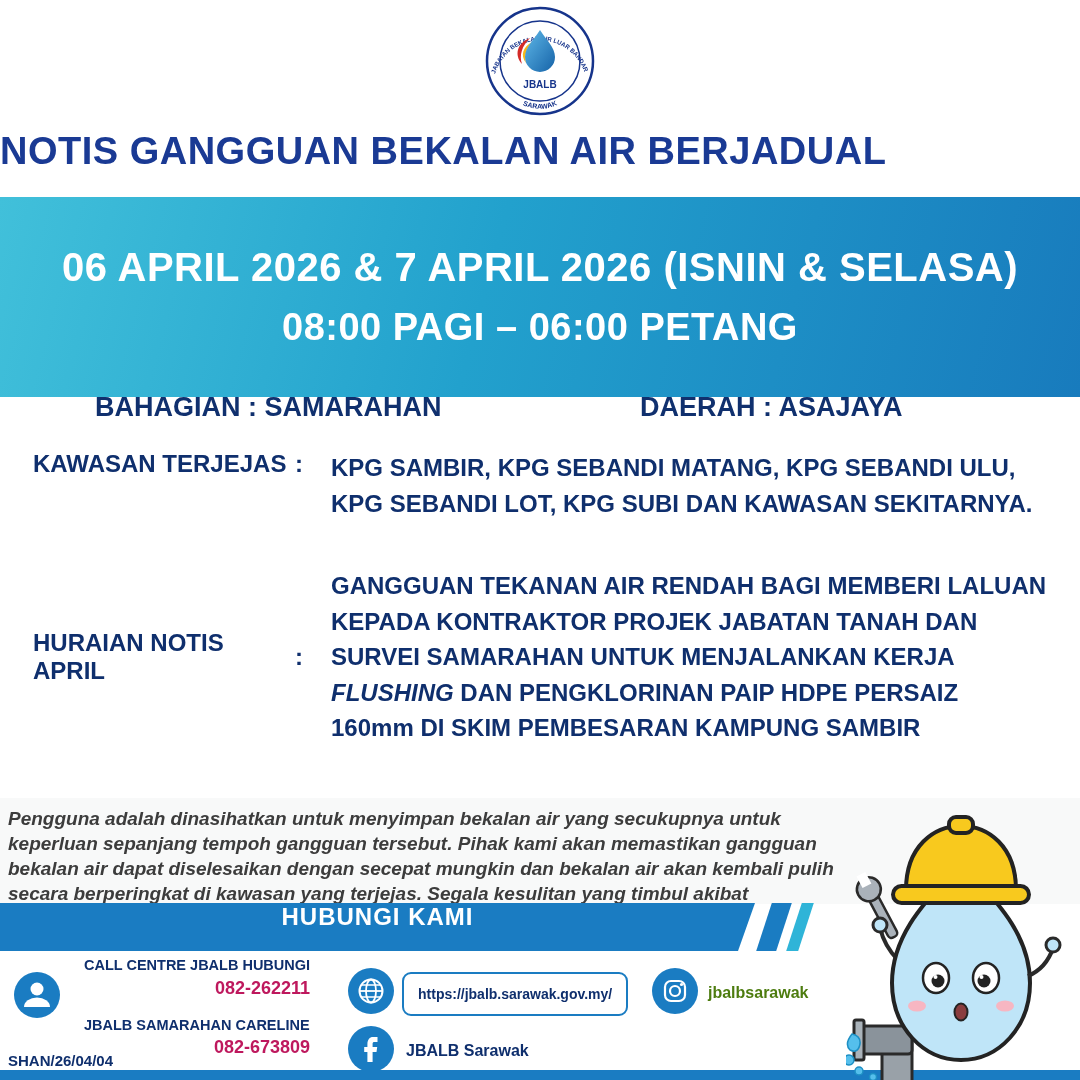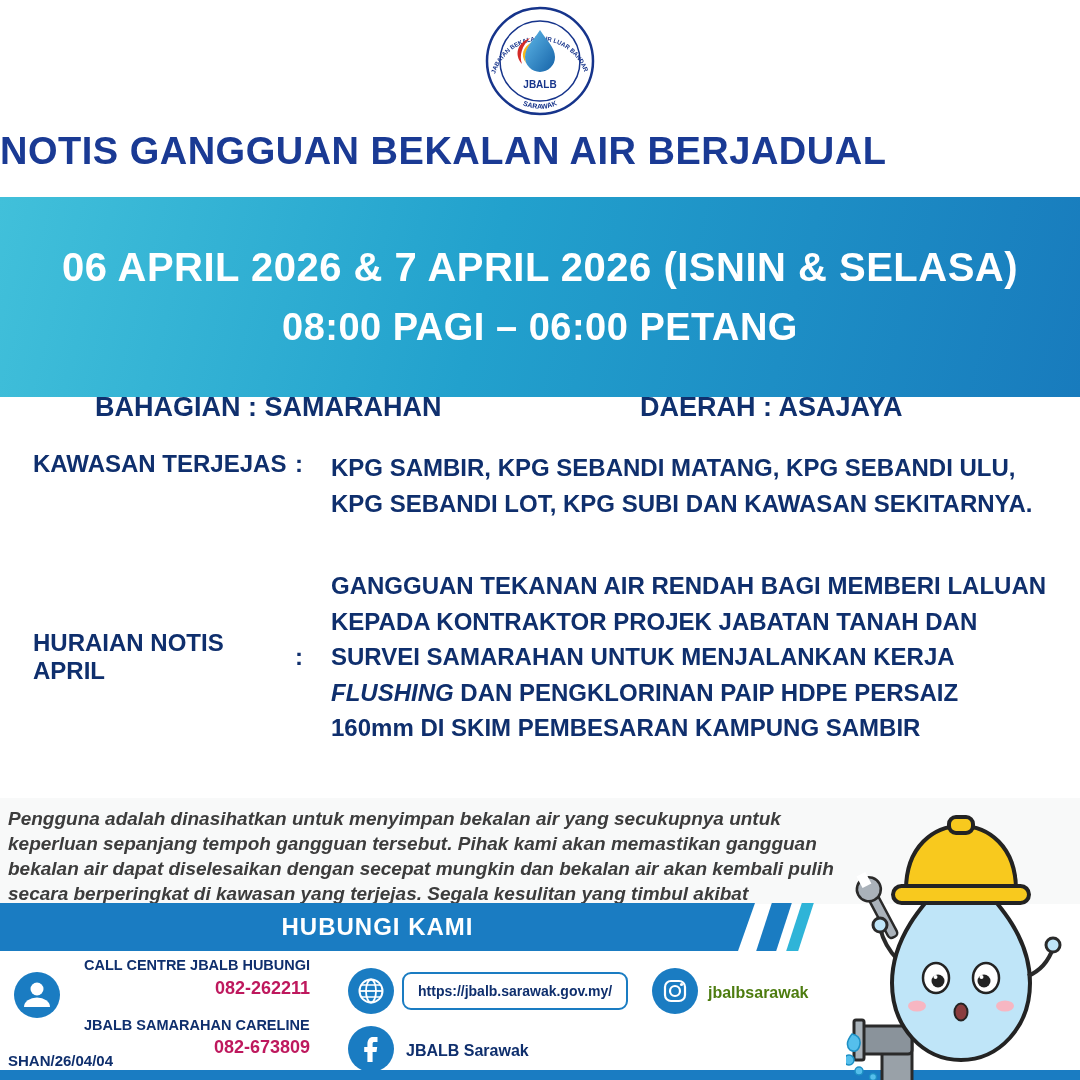--- a/index.html
+++ b/index.html
@@ -28,35 +28,35 @@
   .row-kawasan { top:450px; align-items:flex-start; }
   .row-huraian { top:568px; align-items:center; }
   .it { font-style:italic; }
 
   .advisory-band { top:798px; left:0; width:1080px; height:106px; background:#f8f9f9; }
   .advisory { top:806px; left:8px; width:834px; font-size:19px; font-style:italic;
               font-weight:600; color:#3c3c3c; line-height:1.32; }
 
   .contact-bar { top:903px; left:0; width:755px; height:48px; background:#1a7cc2;
                  clip-path:polygon(0 0,100% 0,calc(100% - 17px) 100%,0 100%);
-                 display:flex; align-items:center; justify-content:center; }
+                 display:flex; justify-content:center; }
   .contact-bar span { color:#fff; font-size:24px; font-weight:bold; letter-spacing:1px; }
   .bar-stripe1 { top:903px; left:764px; width:20px; height:48px; background:#1a7cc2; transform:skewX(-18deg); }
   .bar-stripe2 { top:903px; left:794px; width:12px; height:48px; background:#2fb4d8; transform:skewX(-18deg); }
 
   .icon-circle { width:46px; height:46px; border-radius:50%; background:#1a7cc2;
                  display:flex; align-items:center; justify-content:center; }
 
   .c-left-icon { top:972px; left:14px; }
   .c-left-text { top:956px; left:84px; display:flex; flex-direction:column; }
   .c-left-text .lab { font-size:14.5px; font-weight:bold; color:#0f2f6d; line-height:1.35; }
   .c-left-text .num { font-size:18px; font-weight:bold; color:#be185d; line-height:1.35; margin-bottom:16px;text-align:right; }
 
   .c-globe-icon { top:968px; left:348px; }
-  .website-box { top:972px; left:402px; height:38px; border:2.5px solid #1a7cc2; border-radius:9px;
+  .website-box { top:972px; left:402px; height:44px; border:2.5px solid #1a7cc2; border-radius:9px;
                  display:inline-flex; align-items:center; padding:0 14px;
                  font-size:14px; font-weight:bold; color:#0f2f6d; background:#fff; }
   .c-insta-icon { top:968px; left:652px; }
   .insta-text { top:984px; left:708px; font-size:16px; font-weight:bold; color:#4d7c0f; }
   .c-fb-icon { top:1026px; left:348px; }
   .fb-text { top:1042px; left:406px; font-size:16px; font-weight:bold; color:#0f2f6d; }
 
   .ref { top:1052px; left:8px; font-size:15px; font-weight:bold; color:#0f2f6d; }
   .bottom-strip { bottom:0; left:0; width:1080px; height:10px; background:#1a7cc2; }
 

